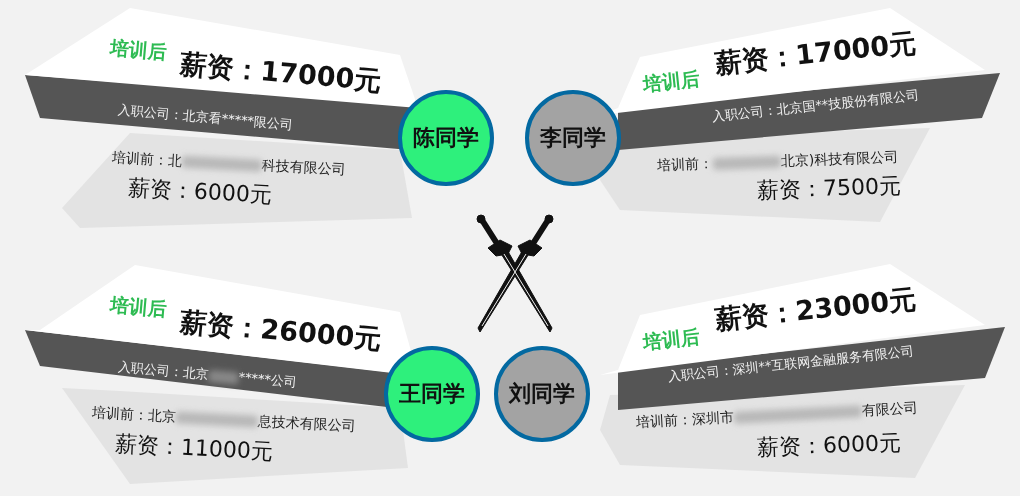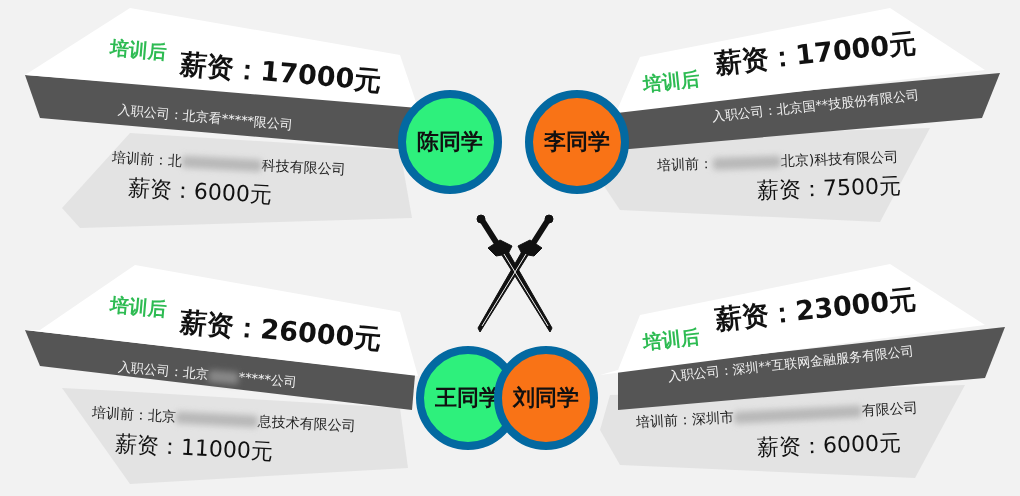--- a/index.html
+++ b/index.html
@@ -6,24 +6,24 @@
   body { width:1020px; height:496px; background:#f2f2f2; position:relative; overflow:hidden;
          font-family:"DejaVu Sans","Liberation Sans",sans-serif; }
   svg.bg { position:absolute; left:0; top:0; }
   .txt { position:absolute; white-space:nowrap; transform-origin:left center; line-height:1; }
   .after-label { color:#2dbb52; font-weight:bold; font-size:19px; }
   .after-salary { color:#111; font-weight:bold; font-size:27px; }
   .company { color:#f2f2f2; font-size:13px; }
   .before-company { color:#222; font-size:14px; }
   .before-salary { color:#111; font-size:22px; }
   .blur { display:inline-block; background:#b8b8b8; filter:blur(3px); height:12px; vertical-align:middle; border-radius:3px; }
-  .circle { position:absolute; width:88px; height:88px; border-radius:50%; border:8px solid #0369a1;
+  .circle { position:absolute; width:88px; height:88px; border-radius:50%; border:4px solid #0369a1;
             display:flex; align-items:center; justify-content:center; font-weight:bold; font-size:22px; color:#111;font-family:Liberation Mono, monospace; }
   .circle.teal { background:#2ef07c; }
-  .circle.lime { background:#f97316; }
+  .circle.lime { background:#a3a3a3; }
   .swords { position:absolute; left:470px; top:212px; }
 </style>
 </head>
 <body>
 
 <svg class="bg" width="1020" height="496" viewBox="0 0 1020 496">
 
   <g>
     <polygon points="62,208 130,133 400,150 412,218 80,228" fill="#e3e3e3"></polygon>
     <polygon points="25,75 415,105 410,150 40,118" fill="#555555"></polygon>
@@ -61,21 +61,21 @@
 <div class="txt company" style="left:712px;top:110px;transform:rotate(-6deg);">入职公司：北京国**技股份有限公司</div>
 <div class="txt before-company" style="left:657px;top:158px;transform:rotate(-2deg);"><span>培训前：</span><span class="blur" style="width:68px"></span><span>北京)科技有限公司</span></div>
 <div class="txt before-salary" style="left:757px;top:180px;transform:rotate(-2deg);">薪资：7500元</div>
 <div class="circle lime" style="left:525px;top:90px;">李同学</div>
 
 <div class="txt after-label" style="left:110px;top:295px;transform:rotate(5deg);">培训后</div>
 <div class="txt after-salary" style="left:180px;top:308px;transform:rotate(5deg);">薪资：26000元</div>
 <div class="txt company" style="left:118px;top:360px;transform:rotate(5deg);"><span>入职公司：北京</span><span class="blur" style="width:30px;background:#888"></span><span>*****公司</span></div>
 <div class="txt before-company" style="left:92px;top:405px;transform:rotate(3deg);"><span>培训前：北京</span><span class="blur" style="width:82px"></span><span>息技术有限公司</span></div>
 <div class="txt before-salary" style="left:115px;top:433px;transform:rotate(3deg);">薪资：11000元</div>
-<div class="circle teal" style="left:416px;top:346px;">王同学</div>
+<div class="circle teal" style="left:384px;top:346px;">王同学</div>
 
 <div class="txt after-label" style="left:643px;top:333px;transform:rotate(-6deg);">培训后</div>
 <div class="txt after-salary" style="left:715px;top:306px;transform:rotate(-6deg);">薪资：23000元</div>
 <div class="txt company" style="left:668px;top:370px;transform:rotate(-6deg);">入职公司：深圳**互联网金融服务有限公司</div>
 <div class="txt before-company" style="left:636px;top:415px;transform:rotate(-3deg);"><span>培训前：深圳市</span><span class="blur" style="width:128px"></span><span>有限公司</span></div>
 <div class="txt before-salary" style="left:757px;top:437px;transform:rotate(-2deg);">薪资：6000元</div>
 <div class="circle lime" style="left:494px;top:346px;">刘同学</div>
 
 <svg class="swords" width="90" height="124" viewBox="0 0 90 124">
   <g fill="#111" stroke="#111">

